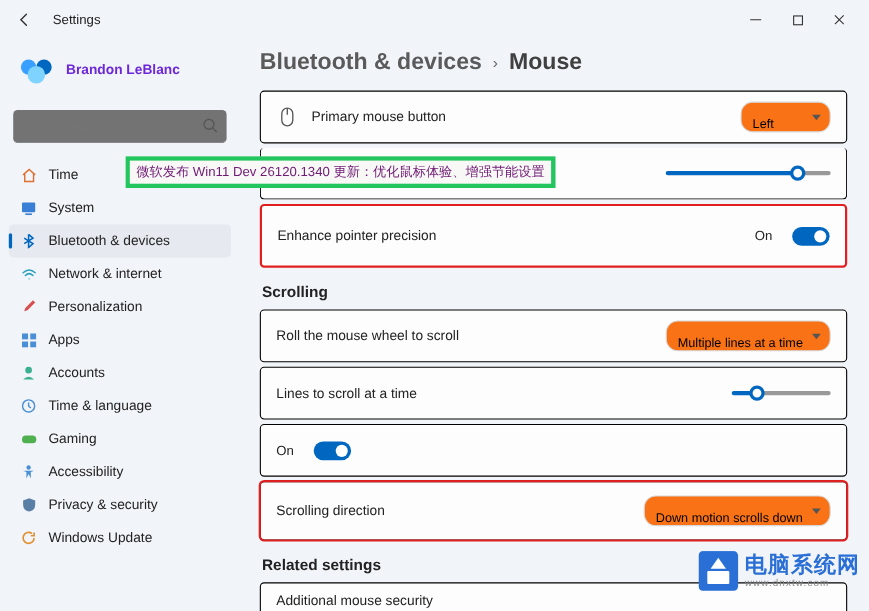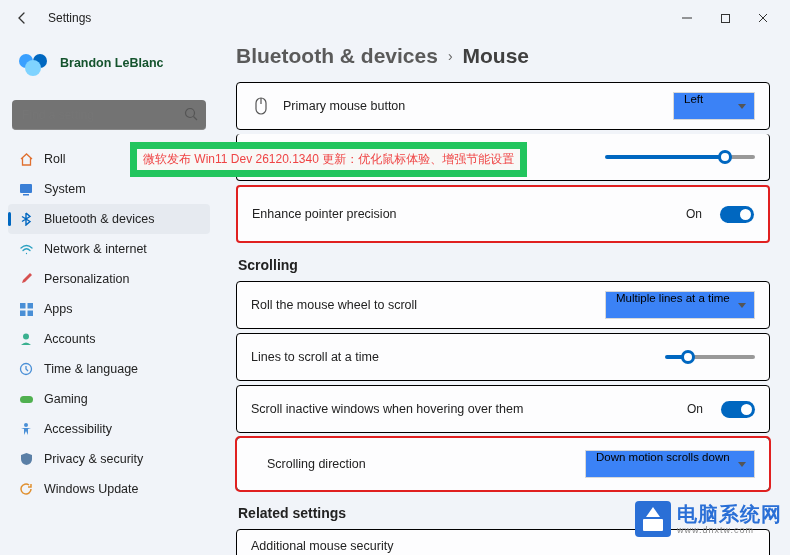--- a/index.html
+++ b/index.html
@@ -11,21 +11,21 @@
 .title-text { font-size: 12px; margin-left: 12px; color: #222; }
 .win-controls { margin-left: auto; display: flex; gap: 0; }
 .win-btn { width: 38px; height: 30px; display: flex; align-items: center; justify-content: center; cursor: pointer; }
 .win-btn svg, .back-btn svg { stroke: #333; }
 
 
 .layout { display: flex; height: calc(100% - 36px); }
 .sidebar { width: 218px; padding: 0 8px; overflow-y: auto; }
 .profile { display: flex; align-items: center; gap: 10px; padding: 10px 8px 18px 8px; }
 .avatar { width: 34px; height: 34px; }
-.profile-name { font-size: 12.5px; font-weight: 600; color: #14532d; }
+.profile-name { font-size: 12.5px; font-weight: 600; color: #6d28d9; }
 
 .search-wrap { position: relative; margin: 2px 4px 14px 4px; }
 .search { width: 100%; height: 30px; border: none; border-bottom: 1.5px solid #888; background: #737373; border-radius: 4px; padding: 0 30px 0 10px; font-size: 12px; outline: none; }
 .search-icon { position: absolute; right: 8px; top: 7px; }
 
 .nav { list-style: none; }
 .nav-item { display: flex; align-items: center; gap: 10px; height: 30px; padding: 0 10px; border-radius: 4px; cursor: pointer; font-size: 12.5px; color: #222; position: relative; }
 .nav-item.active { background: #e6eaf0; }
 .nav-item.active::before { content: ""; position: absolute; left: 0; top: 8px; bottom: 8px; width: 3px; background: #0067c0; border-radius: 2px; }
 .nav-icon { width: 16px; height: 16px; display: flex; align-items: center; justify-content: center; }
@@ -37,36 +37,36 @@
 .bc-sep { color: #666; font-size: 14px; }
 .bc-current { font-size: 21px; font-weight: 600; color: #404040; }
 
 .card { background: #fdfdfe; border: 1px solid #000000; border-radius: 4px; margin-bottom: 4px; }
 .row { display: flex; align-items: center; min-height: 46px; padding: 8px 14px; gap: 12px; }
 .row-icon { width: 20px; display: flex; align-items: center; justify-content: center; color: #555; }
 .row-label { font-size: 12.5px; color: #222; flex: 1; }
 .row-sub { font-size: 10.5px; color: #757575; margin-top: 2px; }
 .section-title { font-size: 14px; font-weight: 600; color: #222; margin: 14px 0 8px 2px; }
 
-.select { height: 28px; min-width: 100px; border: 1px solid #d8d8d8; border-radius: 0; background: #3b82f6; font-size: 11.5px; padding: 0 24px 0 10px; position: relative; display: flex; align-items: flex-start; cursor: pointer; }
+.select { height: 28px; min-width: 100px; border: 1px solid #d8d8d8; border-radius: 11px; background: #f97316; font-size: 11.5px; padding: 0 24px 0 10px; position: relative; display: flex; align-items: flex-end; cursor: pointer; }
 .select::after { content: ""; position: absolute; right: 8px; top: 11px; border-left: 4px solid transparent; border-right: 4px solid transparent; border-top: 5px solid #555; }
 
 .toggle-label { font-size: 12px; color: #222; margin-right: 6px; }
 .toggle { width: 34px; height: 17px; background: #0067c0; border-radius: 9px; position: relative; cursor: pointer; }
 .toggle::after { content: ""; position: absolute; width: 11px; height: 11px; background: #fff; border-radius: 50%; top: 3px; right: 3px; }
 
 .slider { flex: 0 0 150px; height: 4px; background: linear-gradient(to right, #0067c0 0%, #0067c0 80%, #999 80%, #999 100%); border-radius: 2px; position: relative; }
 .slider::after { content: ""; position: absolute; top: -5px; left: 80%; width: 14px; height: 14px; background: #fff; border: 3px solid #0067c0; border-radius: 50%; margin-left: -7px; box-sizing: border-box; }
 .slider.small { flex: 0 0 90px; background: linear-gradient(to right, #0067c0 0%, #0067c0 25%, #999 25%, #999 100%); }
 .slider.small::after { left: 25%; }
 
 .highlight-red { border: 2.5px solid #e02020 !important; }
-.highlight-red2 { outline: 2.5px solid #e02020; outline-offset: -1px; padding-left: 16px; }
-
-.tooltip-box { position: absolute; top: 142px; left: 130px; background: #f8f8f6; border: 7px solid #22c55e; padding: 2px 6px; font-size: 12px; color: #ef4444; z-index: 5; }
+.highlight-red2 { outline: 2.5px solid #e02020; outline-offset: -1px; }
+
+.tooltip-box { position: absolute; top: 142px; left: 114px; background: #f8f8f6; border: 4px solid #22c55e; padding: 2px 6px; font-size: 12px; color: #701a75; z-index: 5; }
 
 .watermark { position: absolute; right: 8px; bottom: 18px; display: flex; align-items: center; gap: 6px; z-index: 10; }
 .wm-logo { width: 36px; height: 36px; background: #2a6fd6; border-radius: 4px; display: flex; align-items: center; justify-content: center; position: relative; }
 .wm-logo::before { content: ""; position: absolute; top: 6px; left: 50%; margin-left: -7px; border-left: 7px solid transparent; border-right: 7px solid transparent; border-bottom: 10px solid #fff; }
 .wm-logo::after { content: ""; position: absolute; bottom: 6px; width: 20px; height: 12px; background: #fff; left: 50%; margin-left: -10px; border-radius: 1px; }
 .wm-text { display: flex; flex-direction: column; line-height: 1; }
 .wm-cn { color: #2a6fd6; font-weight: 700; font-size: 20px; letter-spacing: 1px; }
 .wm-url { color: #888; font-size: 9px; letter-spacing: 1px; margin-top: 2px; }
 
 ::-webkit-scrollbar { width: 4px; }
@@ -120,21 +120,21 @@
           <line x1="9.5" y1="9.5" x2="13" y2="13" stroke-width="1.2"></line>
         </svg>
     </div>
     <ul class="nav">
       <li class="nav-item">
           <span class="nav-icon">
             <svg width="15" height="15" viewBox="0 0 15 15" fill="none" stroke="#e07030" stroke-width="1.3">
               <path d="M2 7 L7.5 2 L13 7 M3.5 6 V13 H11.5 V6"></path>
             </svg>
           </span>
-          <span>Roll</span>
+          <span>Time</span>
         </li>
       <li class="nav-item">
           <span class="nav-icon">
             <svg width="14" height="14" viewBox="0 0 14 14">
               <rect x="1" y="2" width="12" height="9" rx="1" fill="#3a7fd6"></rect>
               <rect x="4" y="12" width="6" height="1.5" fill="#3a7fd6"></rect>
             </svg>
           </span>
           <span>System</span>
         </li>
@@ -277,21 +277,20 @@
 
     <div class="card">
       <div class="row">
         <span class="row-label">Lines to scroll at a time</span>
         <div class="slider small"></div>
       </div>
     </div>
 
     <div class="card">
       <div class="row">
-        <span class="row-label">Scroll inactive windows when hovering over them</span>
         <span class="toggle-label">On</span>
         <div class="toggle"></div>
       </div>
     </div>
 
     <div class="card highlight-red2">
       <div class="row" style="min-height:52px">
         <span class="row-label">Scrolling direction</span>
         <div class="select" style="min-width:170px">
             <span>Down motion scrolls down</span>

